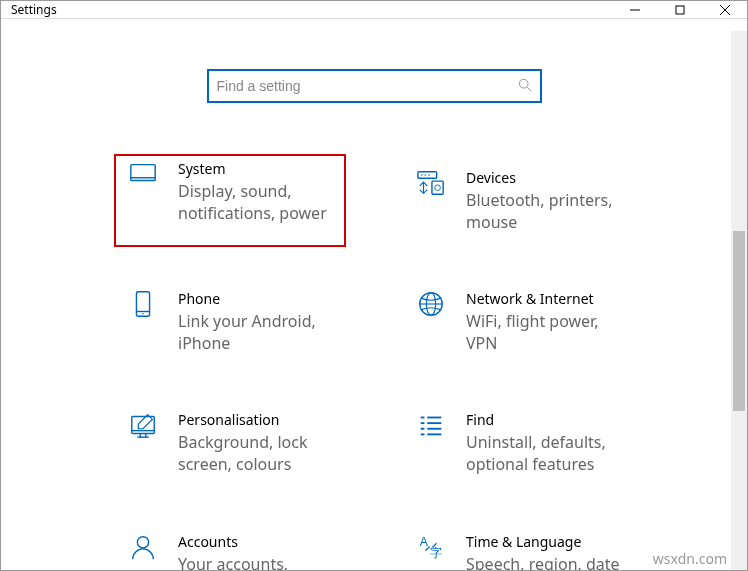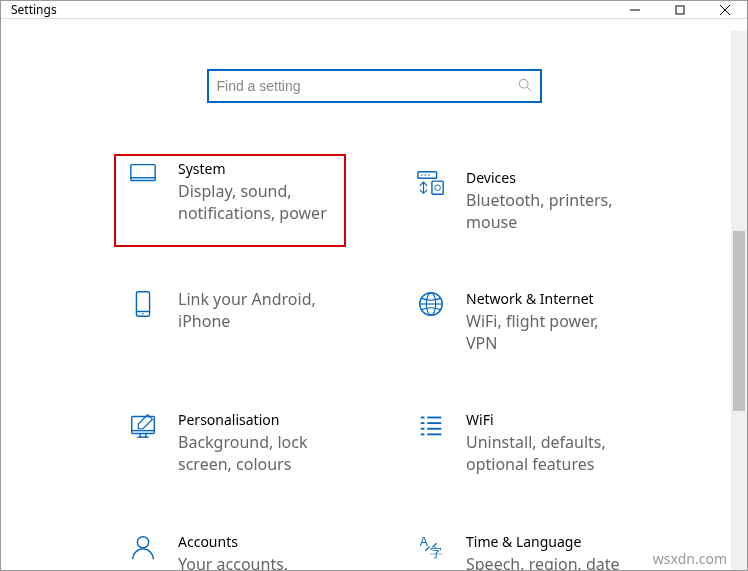--- a/index.html
+++ b/index.html
@@ -182,20 +182,21 @@
 
     <div class="category">
       <div class="cat-icon">
         <svg viewBox="0 0 32 32">
             <rect x="9" y="3" width="14" height="26" rx="2" fill="none" stroke="currentColor" stroke-width="1.5"></rect>
             <line x1="9" y1="24" x2="23" y2="24" stroke="currentColor" stroke-width="1.5"></line>
             <circle cx="16" cy="26.5" r="0.8" fill="currentColor"></circle>
           </svg>
       </div>
       <div class="cat-text">
+        <div class="cat-title">Phone</div>
         <div class="cat-desc">Link your Android, iPhone</div>
       </div>
     </div>
 
     <div class="category">
       <div class="cat-icon">
         <svg viewBox="0 0 32 32">
             <circle cx="16" cy="16" r="12" fill="none" stroke="currentColor" stroke-width="1.5"></circle>
             <ellipse cx="16" cy="16" rx="5" ry="12" fill="none" stroke="currentColor" stroke-width="1.2"></ellipse>
             <line x1="4" y1="16" x2="28" y2="16" stroke="currentColor" stroke-width="1.2"></line>
@@ -233,21 +234,21 @@
             <line x1="12" y1="8" x2="27" y2="8" stroke="currentColor" stroke-width="2"></line>
             <line x1="5" y1="14" x2="9" y2="14" stroke="currentColor" stroke-width="2"></line>
             <line x1="12" y1="14" x2="27" y2="14" stroke="currentColor" stroke-width="2"></line>
             <line x1="5" y1="20" x2="9" y2="20" stroke="currentColor" stroke-width="2"></line>
             <line x1="12" y1="20" x2="27" y2="20" stroke="currentColor" stroke-width="2"></line>
             <line x1="5" y1="26" x2="9" y2="26" stroke="currentColor" stroke-width="2"></line>
             <line x1="12" y1="26" x2="27" y2="26" stroke="currentColor" stroke-width="2"></line>
           </svg>
       </div>
       <div class="cat-text">
-        <div class="cat-title">WiFi</div>
+        <div class="cat-title">Find</div>
         <div class="cat-desc">Uninstall, defaults, optional features</div>
       </div>
     </div>
 
     <div class="category">
       <div class="cat-icon">
         <svg viewBox="0 0 32 32">
             <circle cx="16" cy="11" r="6" fill="none" stroke="currentColor" stroke-width="1.5"></circle>
             <path d="M5 29 a11 11 0 0 1 22 0" fill="none" stroke="currentColor" stroke-width="1.5"></path>
           </svg>

